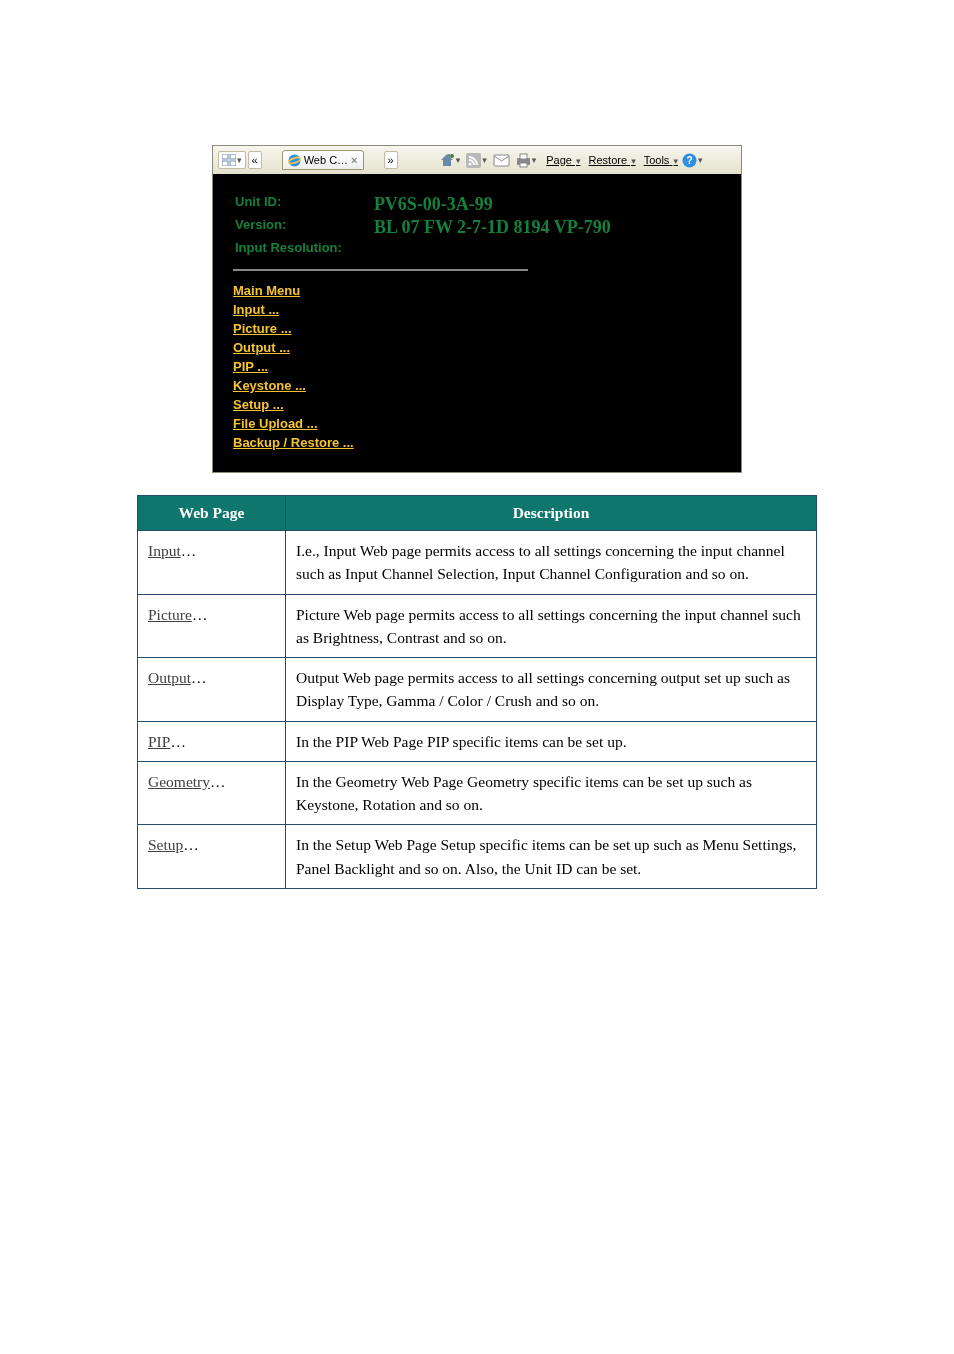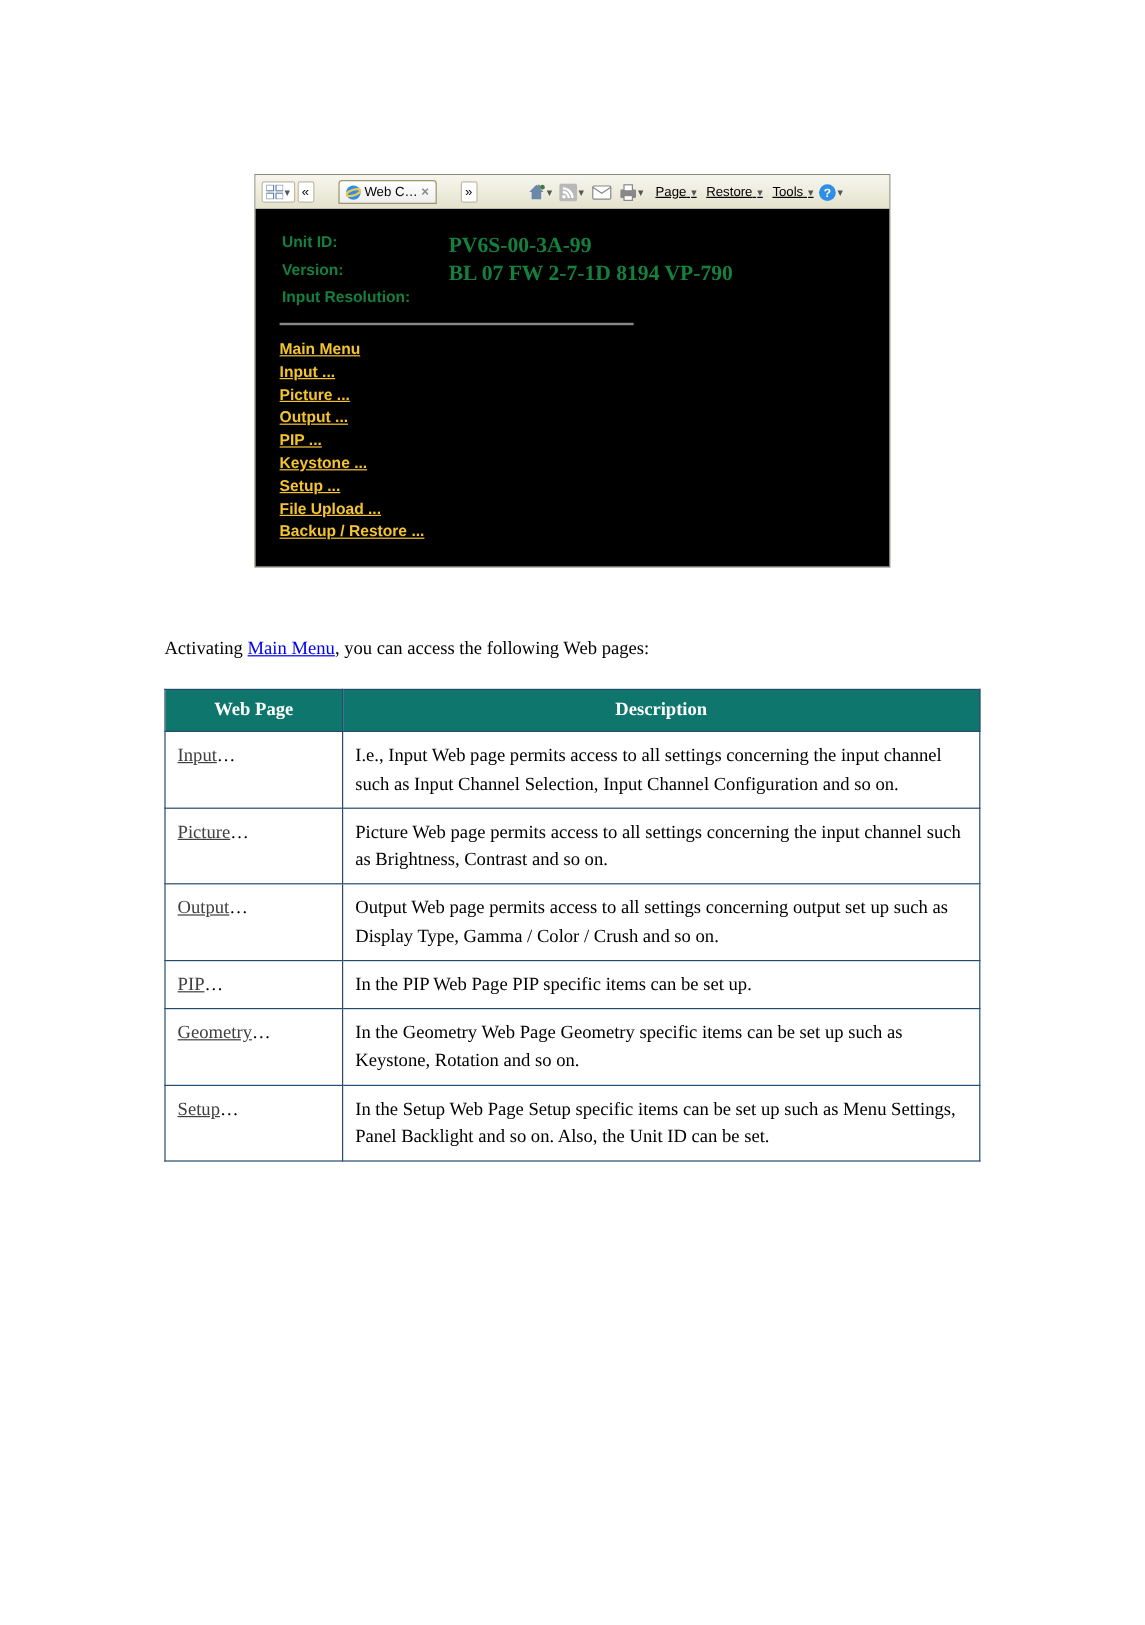--- a/index.html
+++ b/index.html
@@ -157,23 +157,20 @@
           <a href="#">PIP ...</a><br>
           <a href="#">Keystone ...</a><br>
           <a href="#">Setup ...</a><br>
           <a href="#">File Upload ...</a><br>
           <a href="#">Backup / Restore ...</a>
         </div>
       </div>
     </div>
   </div>
 
-  <p class="body-para">
-    <span>Activating </span><a href="#">Main Menu</a><span>, you can access the following Web pages:</span>
-  </p>
 
   <table class="desc-table">
     <thead>
       <tr>
         <th class="c1">Web Page</th>
         <th>Description</th>
       </tr>
     </thead>
     <tbody>
       <tr>

